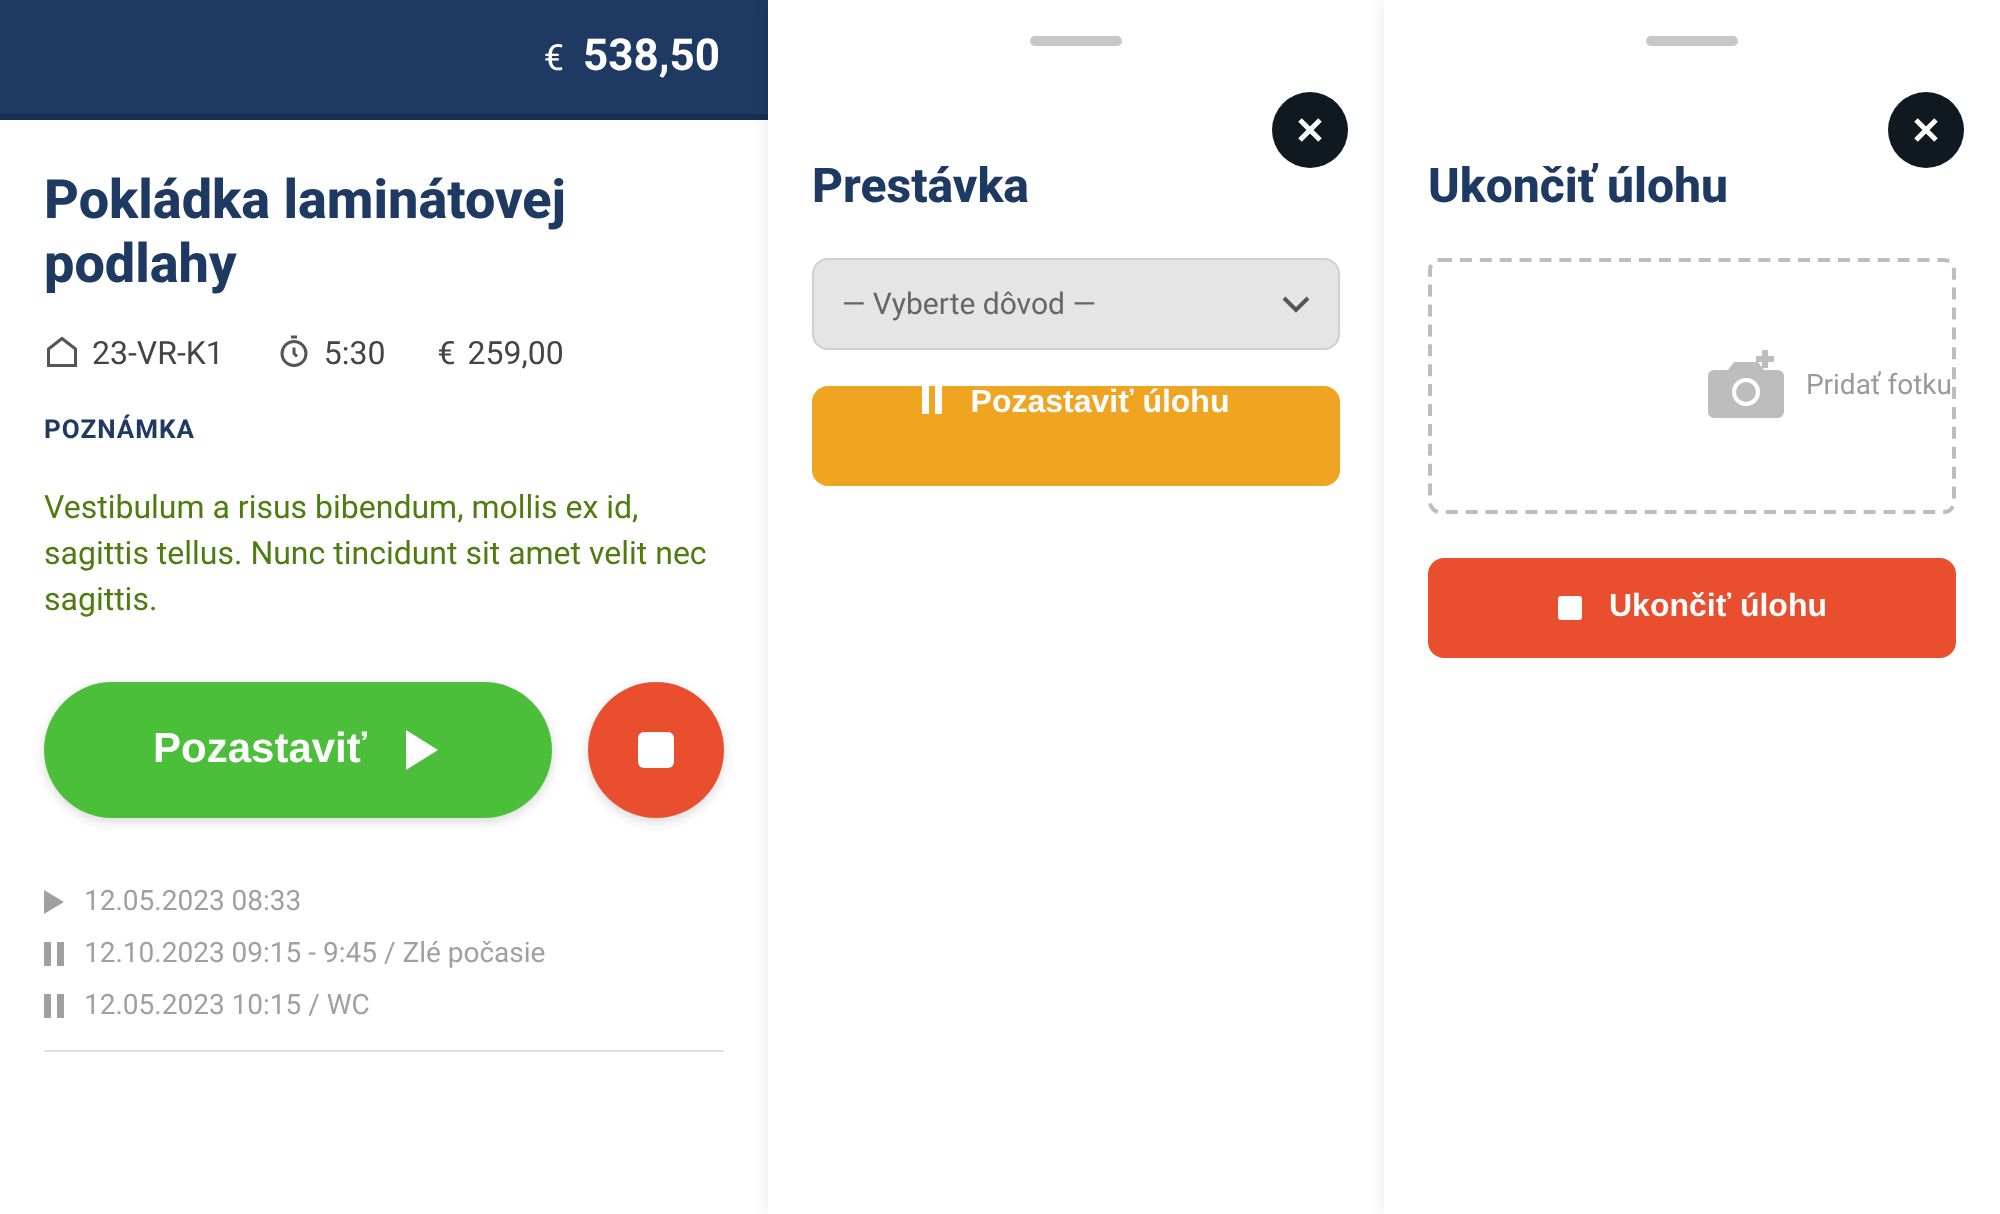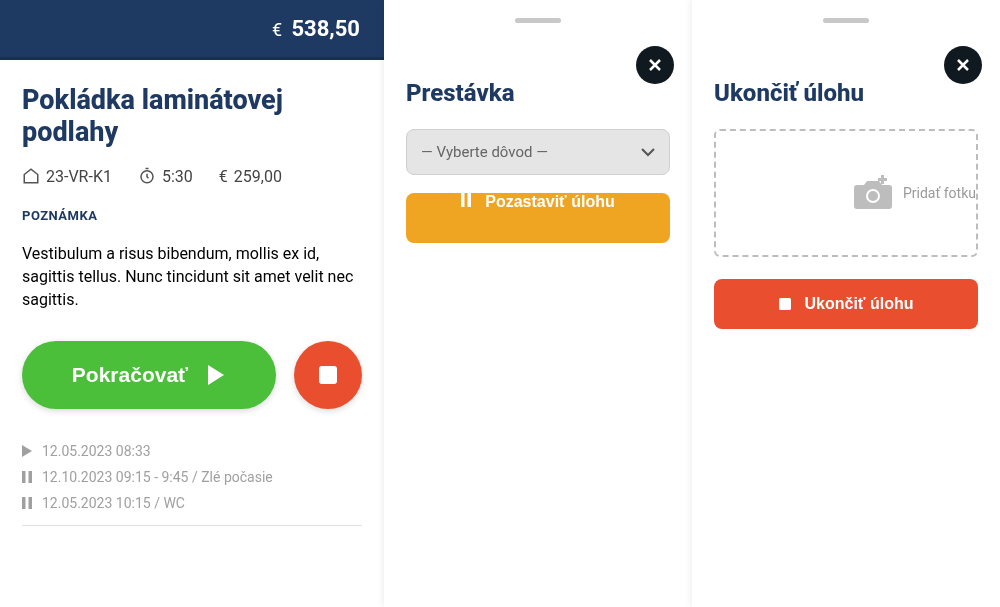--- a/index.html
+++ b/index.html
@@ -50,21 +50,21 @@
   }
   .meta-item { display: flex; align-items: center; gap: 6px; }
   .note-label {
     color: #1e3a63;
     font-weight: 700;
     font-size: 13px;
     letter-spacing: 0.5px;
     margin-bottom: 19px;
   }
   .note-text {
-    color: #000000;
+    color: #4d7c0f;
     font-size: 16px;
     line-height: 1.45;
     margin-bottom: 30px;
   }
   .action-row { display: flex; gap: 18px; align-items: center; margin-bottom: 34px; }
   .btn-continue {
     flex: 1;
     background: #4bbf3a;
     color: #fff;
     border: none;
@@ -171,21 +171,21 @@
       </div>
       <div class="meta-item">
         <span>€</span>
         <span>259,00</span>
       </div>
     </div>
     <div class="note-label">POZNÁMKA</div>
     <div class="note-text">Vestibulum a risus bibendum, mollis ex id, sagittis tellus. Nunc tincidunt sit amet velit nec sagittis.</div>
     <div class="action-row">
       <button class="btn-continue">
-        <span>Pokračovať</span>
+        <span>Pozastaviť</span>
         <svg width="20" height="22" viewBox="0 0 20 22" fill="#fff">
             <polygon points="2,1 18,11 2,21"></polygon>
           </svg>
       </button>
       <button class="btn-stop">
         <svg width="22" height="22" viewBox="0 0 22 22">
             <rect x="2" y="2" width="18" height="18" rx="3" fill="#fff"></rect>
           </svg>
       </button>
     </div>

